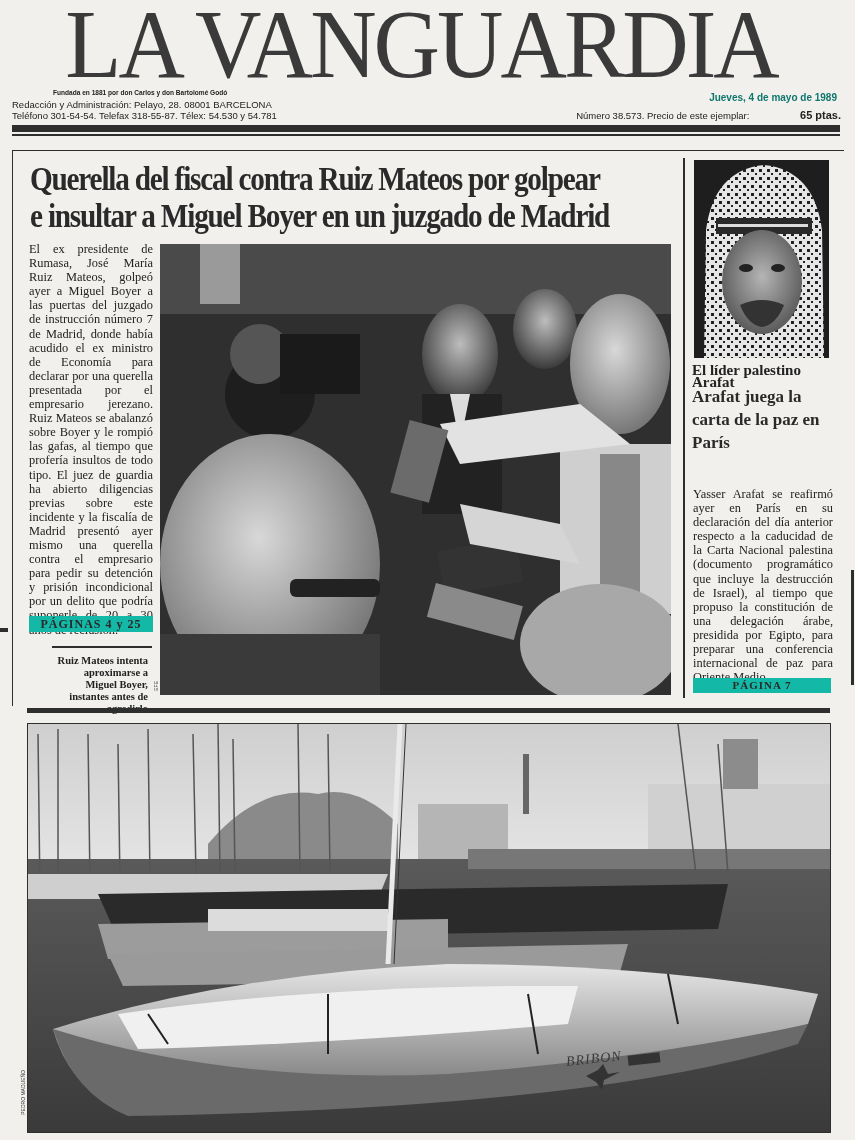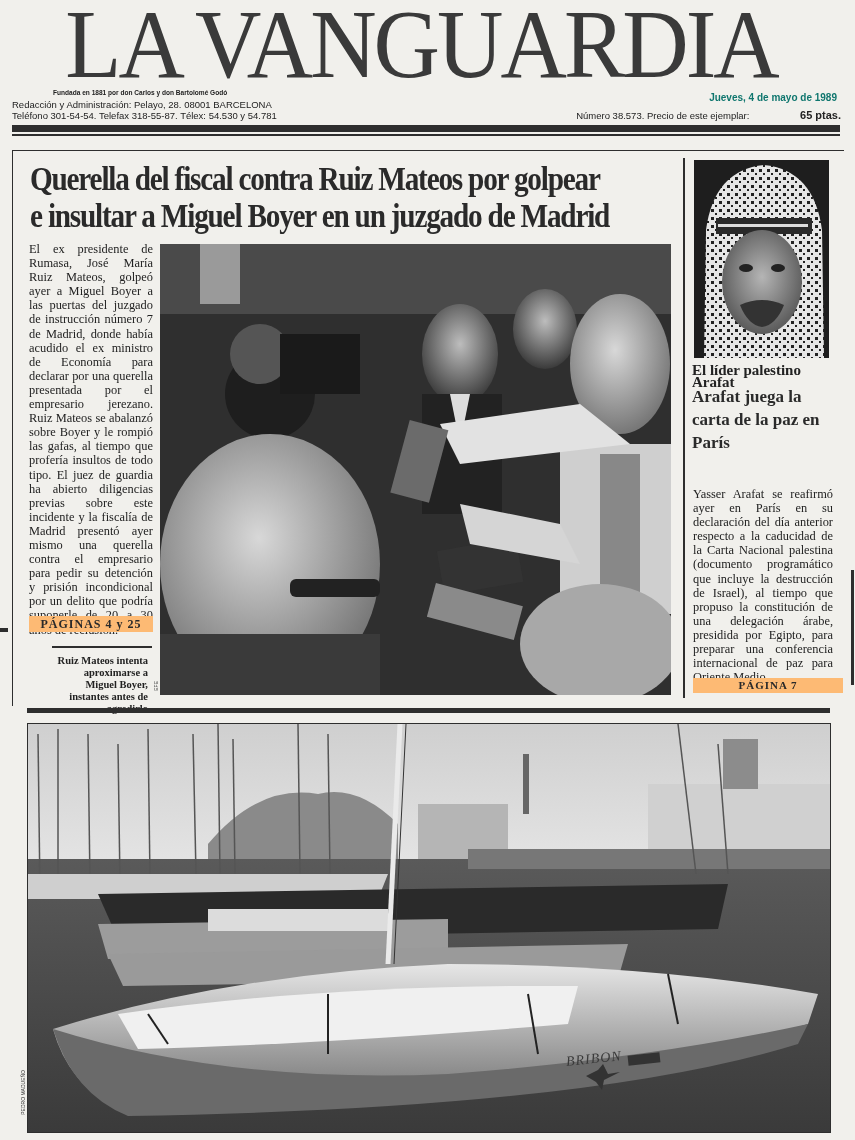--- a/index.html
+++ b/index.html
@@ -10,21 +10,21 @@
   .founded{left:53px;top:88px;font-family:"Liberation Sans",sans-serif;font-weight:bold;font-size:8px;color:#222;transform:scaleX(0.82);transform-origin:left;white-space:nowrap;}
   .addr{left:12px;top:99px;font-family:"Liberation Sans",sans-serif;font-size:9.5px;line-height:11px;color:#222;white-space:nowrap;}
   .date{right:18px;top:92px;font-family:"Liberation Sans",sans-serif;font-weight:bold;font-size:10px;color:#0f766e;white-space:nowrap;text-align:right;}
   .issue{right:14px;top:109px;font-family:"Liberation Sans",sans-serif;font-size:9.5px;color:#222;white-space:nowrap;}
   .issue b{font-size:11px;padding-left:48px;}
   .rule-thick{background:#2e2e2e;}
   .frame{border:1.5px solid #2e2e2e;box-sizing:border-box;}
   .headline{left:30px;top:160px;width:640px;font-weight:bold;font-size:34px;line-height:37px;color:#2a2a2a;letter-spacing:-1.4px;transform:scaleX(0.86);transform-origin:left;white-space:nowrap;}
   .body-text{font-size:12.4px;line-height:14.1px;text-align:justify;color:#222;}
   .photo{background:#555;overflow:hidden;}
-  .pages-box{background:#fdba74;color:#2a2a2a;font-weight:bold;font-size:12px;text-align:center;letter-spacing:1px;}
+  .pages-box{background:#14b8a6;color:#2a2a2a;font-weight:bold;font-size:12px;text-align:center;letter-spacing:1px;}
   .caption{font-weight:bold;font-size:10.5px;line-height:12px;text-align:right;color:#222;}
   .arafat-title{left:692px;top:385px;width:140px;font-weight:bold;font-size:17px;line-height:23px;color:#2a2a2a;}
   .credit{font-family:"Liberation Sans",sans-serif;font-size:5px;color:#333;writing-mode:vertical-rl;transform:rotate(180deg);}
   .boat-name{font-family:"Liberation Serif",serif;font-style:italic;font-size:14px;color:#3a3a3a;letter-spacing:1px;}
 </style>
 </head>
 <body>
 
 <div class="abs masthead">
   <div class="logo">LA VANGUARDIA</div>
@@ -112,21 +112,21 @@
     <ellipse cx="68" cy="122" rx="40" ry="52" fill="url(#face)"></ellipse>
     <ellipse cx="52" cy="108" rx="7" ry="4" fill="#222"></ellipse>
     <ellipse cx="84" cy="108" rx="7" ry="4" fill="#222"></ellipse>
     <path d="M46 145 Q68 135 90 145 Q82 165 68 167 Q54 165 46 145 Z" fill="#333"></path>
     <path d="M30 170 Q68 198 106 170 L110 198 L26 198 Z" fill="url(#kef)"></path>
   </svg>
 </div>
 <div class="abs caption" style="left:692px;top:364px;width:140px;text-align:left;font-size:15px;">El líder palestino Arafat</div>
 <div class="abs arafat-title">Arafat juega la carta de la paz en París</div>
 <div class="abs body-text" lang="es" style="left:693px;top:487px;width:140px;hyphens:auto;">Yasser Arafat se reafirmó ayer en París en su declaración del día anterior respecto a la caducidad de la Carta Nacional palestina (documento programático que incluye la destrucción de Israel), al tiempo que propuso la constitución de una delegación árabe, presidida por Egipto, para preparar una conferencia internacional de paz para Oriente Medio.</div>
-<div class="abs pages-box" style="left:693px;top:678px;width:150px;height:15px;line-height:15px;font-size:11px;">PÁGINA 7</div>
+<div class="abs pages-box" style="left:693px;top:678px;width:138px;height:15px;line-height:15px;font-size:11px;">PÁGINA 7</div>
 
 <div class="abs" style="left:0;top:628px;width:8px;height:4px;background:#2e2e2e;"></div>
 <div class="abs" style="left:851px;top:570px;width:3px;height:115px;background:#2e2e2e;"></div>
 
 <div class="abs rule-thick" style="left:27px;top:708px;width:803px;height:5px;"></div>
 
 <div class="abs frame" style="left:27px;top:723px;width:804px;height:410px;overflow:hidden;background:#a8a8a8;">
   <svg width="804" height="410" viewBox="0 0 804 410">
     <defs>
       <linearGradient id="sky" x1="0" y1="0" x2="0" y2="1">

